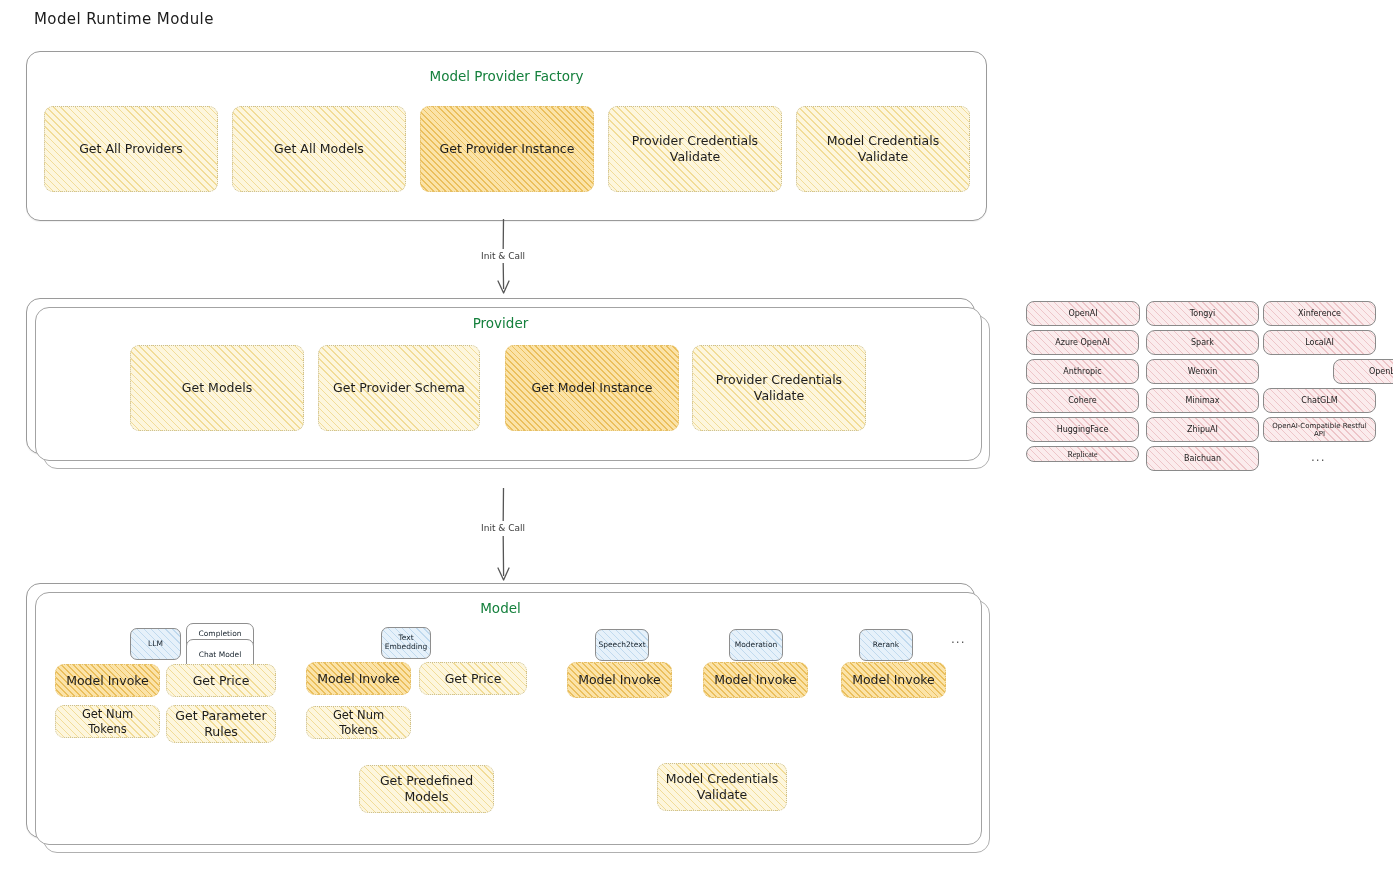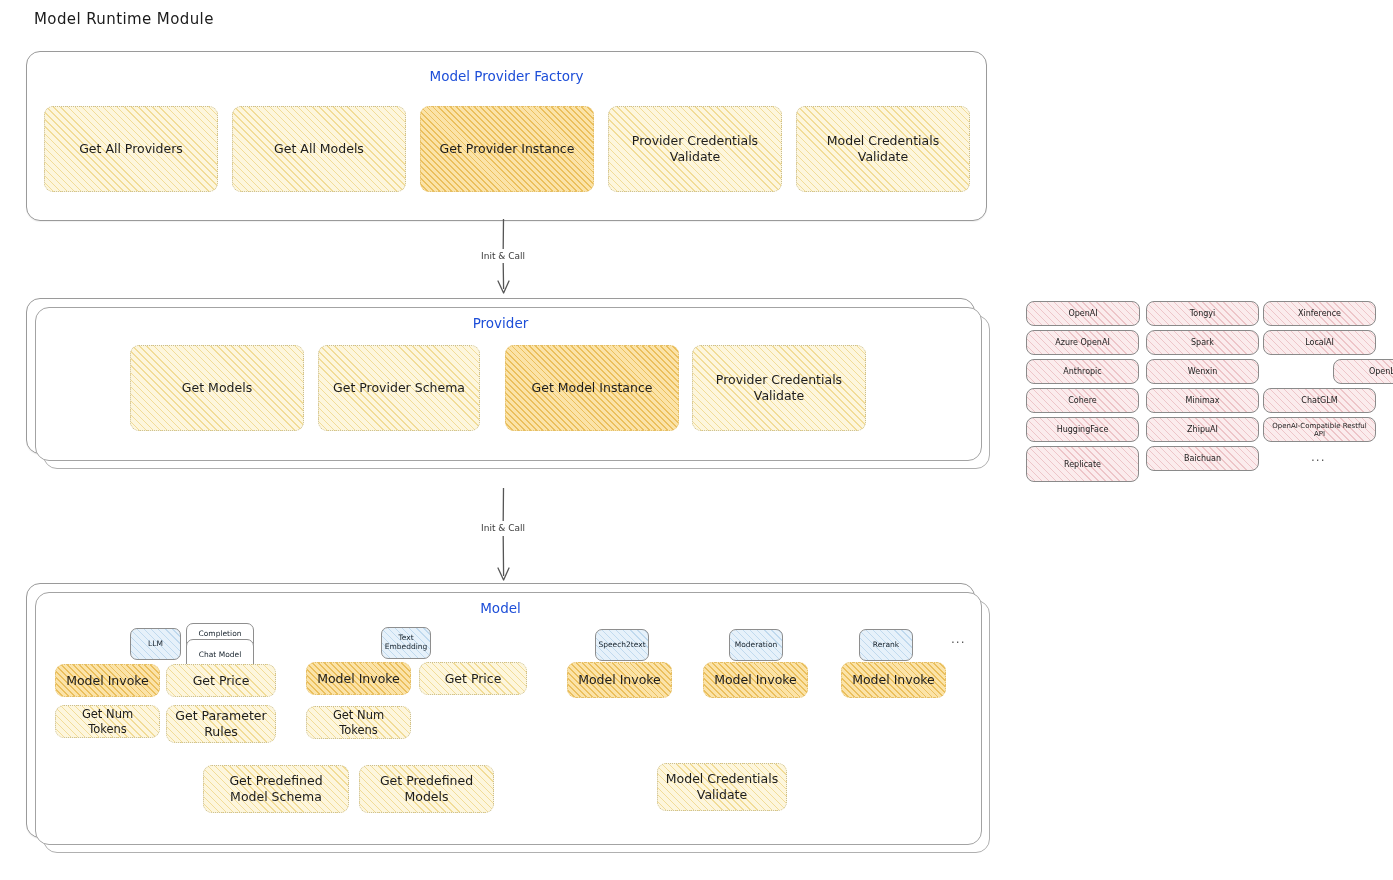--- a/index.html
+++ b/index.html
@@ -57,21 +57,21 @@
     z-index: -2;
   }
   .card.stack { z-index: 3; }
 
   .card-title {
     position: absolute;
     left: 0; right: 0;
     top: 16px;
     text-align: center;
     font-size: 13.5px;
-    color: #1d4ed8;
+    color: #15803d;
   }
 
   
   .node {
     position: absolute;
     box-sizing: border-box;
     border: 1.4px dotted #c9bd8e;
     border-radius: 9px;
     display: flex;
     align-items: center;
@@ -198,21 +198,21 @@
   <div class="node" style="left:318px; top:345px; width:162px; height:86px; z-index:4;">Get Provider Schema</div>
   <div class="node hl" style="left:505px; top:345px; width:174px; height:86px; z-index:4;">Get Model Instance</div>
   <div class="node" style="left:692px; top:345px; width:174px; height:86px; z-index:4;">Provider Credentials Validate</div>
 
   <div>
     <div class="tag" style="left:1026px; top:301px; width:114px; height:25px;">OpenAI</div>
     <div class="tag" style="left:1026px; top:330px; width:113px; height:25px;">Azure OpenAI</div>
     <div class="tag" style="left:1026px; top:359px; width:113px; height:25px;">Anthropic</div>
     <div class="tag" style="left:1026px; top:388px; width:113px; height:25px;">Cohere</div>
     <div class="tag" style="left:1026px; top:417px; width:113px; height:25px;">HuggingFace</div>
-    <div class="tag" style="left:1026px; top:446px; width:113px; height:36px;">Replicate</div>
+    <div class="tag" style="left:1026px; top:446px; width:113px; height:16px;font-family:Liberation Serif, serif;">Replicate</div>
 
     <div class="tag" style="left:1146px; top:301px; width:113px; height:25px;">Tongyi</div>
     <div class="tag" style="left:1146px; top:330px; width:113px; height:25px;border-radius:9px;">Spark</div>
     <div class="tag" style="left:1146px; top:359px; width:113px; height:25px;">Wenxin</div>
     <div class="tag" style="left:1146px; top:388px; width:113px; height:25px;">Minimax</div>
     <div class="tag" style="left:1146px; top:417px; width:113px; height:25px;">ZhipuAI</div>
     <div class="tag" style="left:1146px; top:446px; width:113px; height:25px;">Baichuan</div>
 
     <div class="tag" style="left:1263px; top:301px; width:113px; height:25px;">Xinference</div>
     <div class="tag" style="left:1263px; top:330px; width:113px; height:25px;">LocalAI</div>
@@ -251,17 +251,16 @@
   <div class="node hl" style="left:567px; top:662px; width:105px; height:36px; z-index:4;">Model Invoke</div>
 
   <div class="badge" style="left:729px; top:629px; width:54px; height:19px; z-index:4;">Moderation</div>
   <div class="node hl" style="left:703px; top:662px; width:105px; height:36px; z-index:4;">Model Invoke</div>
 
   <div class="badge" style="left:859px; top:629px; width:54px; height:19px; z-index:4;">Rerank</div>
   <div class="node hl" style="left:841px; top:662px; width:105px; height:36px; z-index:4;">Model Invoke</div>
 
   <div class="ellipsis" style="left:951px; top:632px; z-index:4;">...</div>
 
-  <div class="node" style="left:203px; top:765px; width:146px; height:48px; z-index:4;">Get Predefined Model Schema</div>
   <div class="node" style="left:359px; top:765px; width:135px; height:48px; z-index:4;">Get Predefined Models</div>
   <div class="node" style="left:657px; top:763px; width:130px; height:48px; z-index:4;">Model Credentials Validate</div>
 
 </div>
 
 </body></html>

